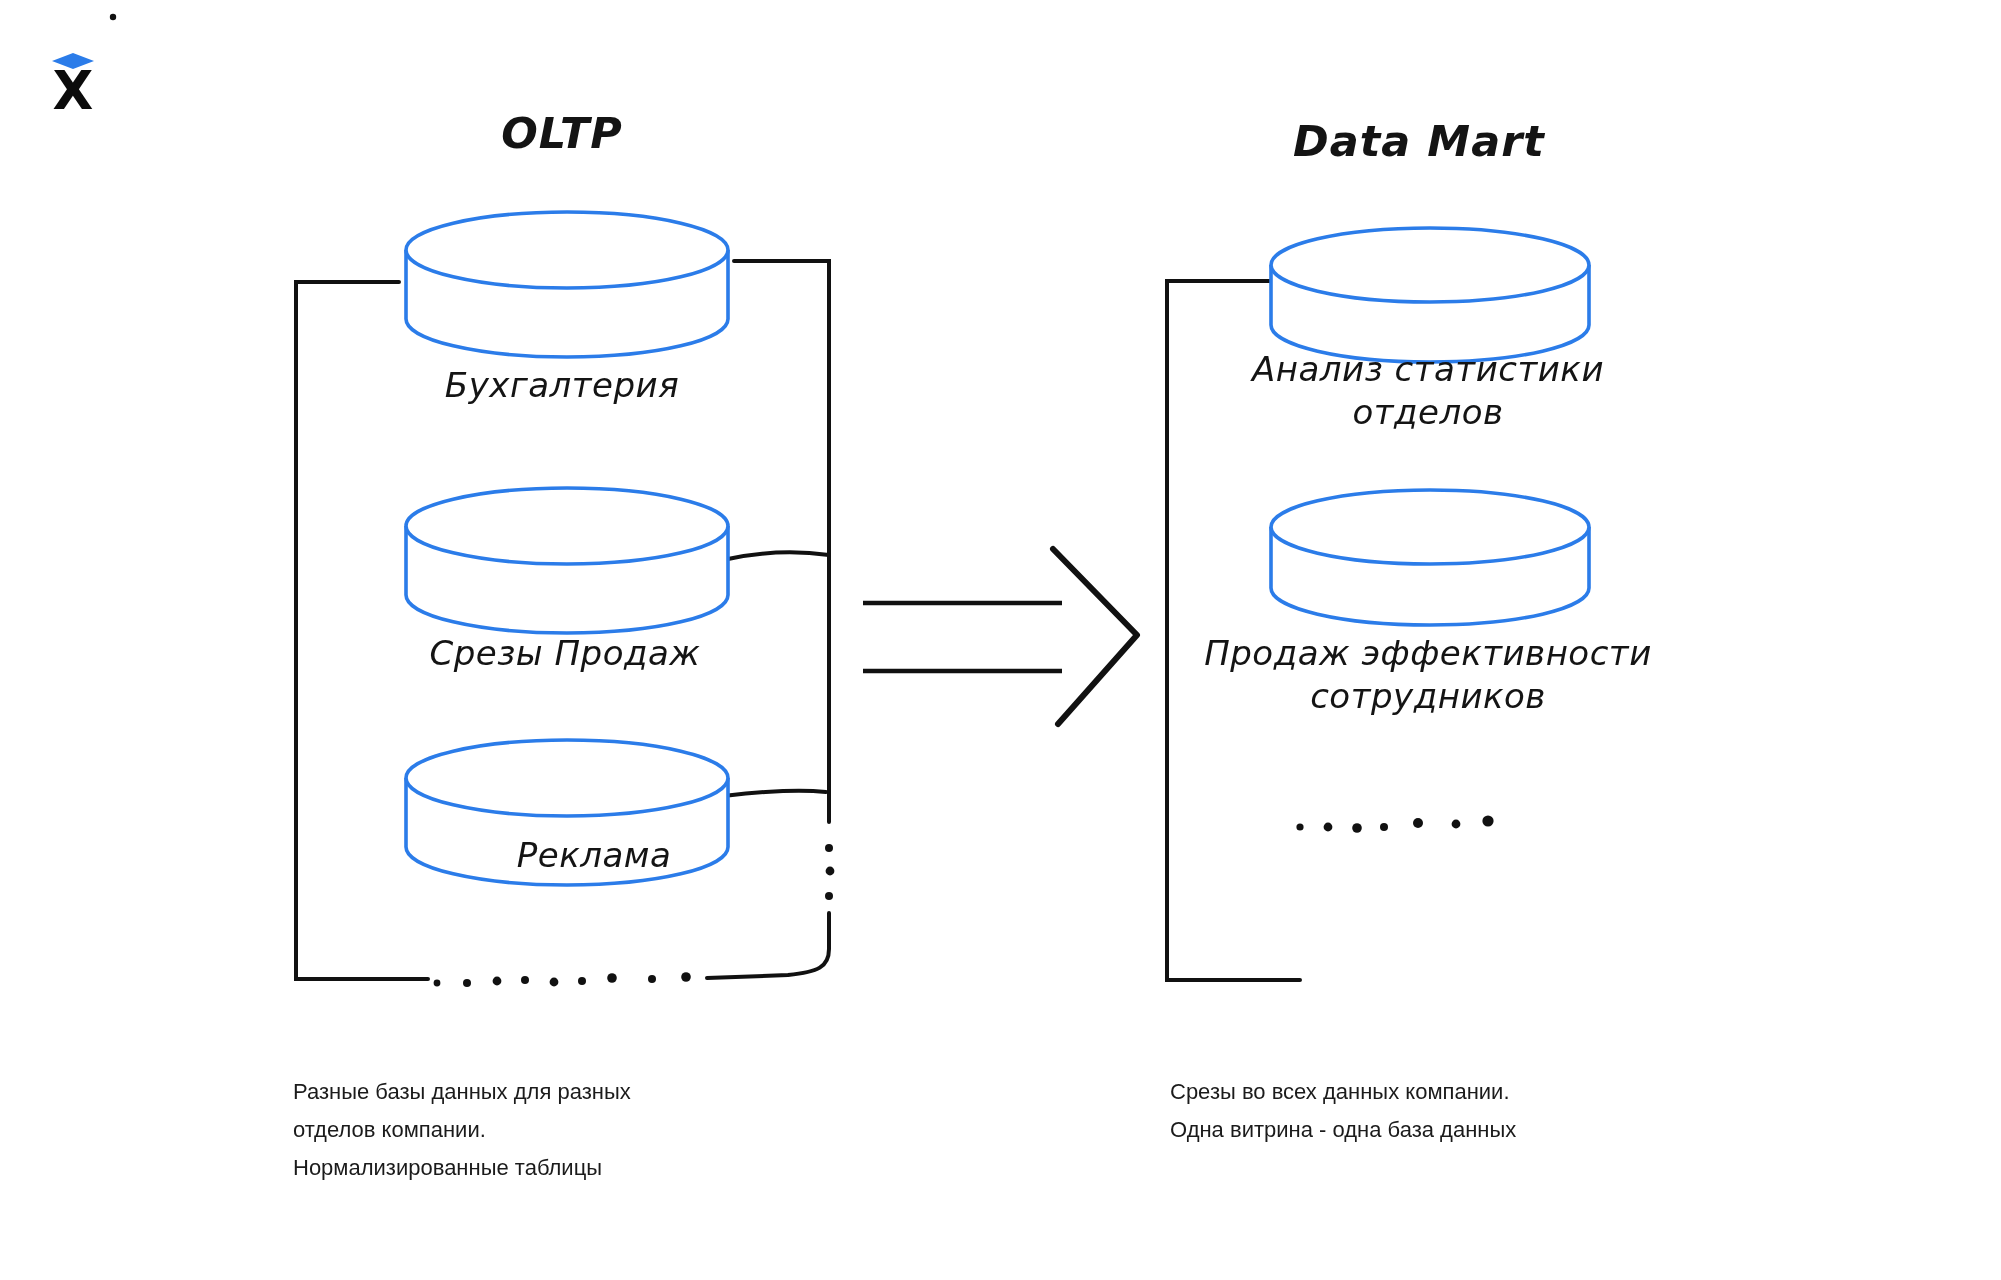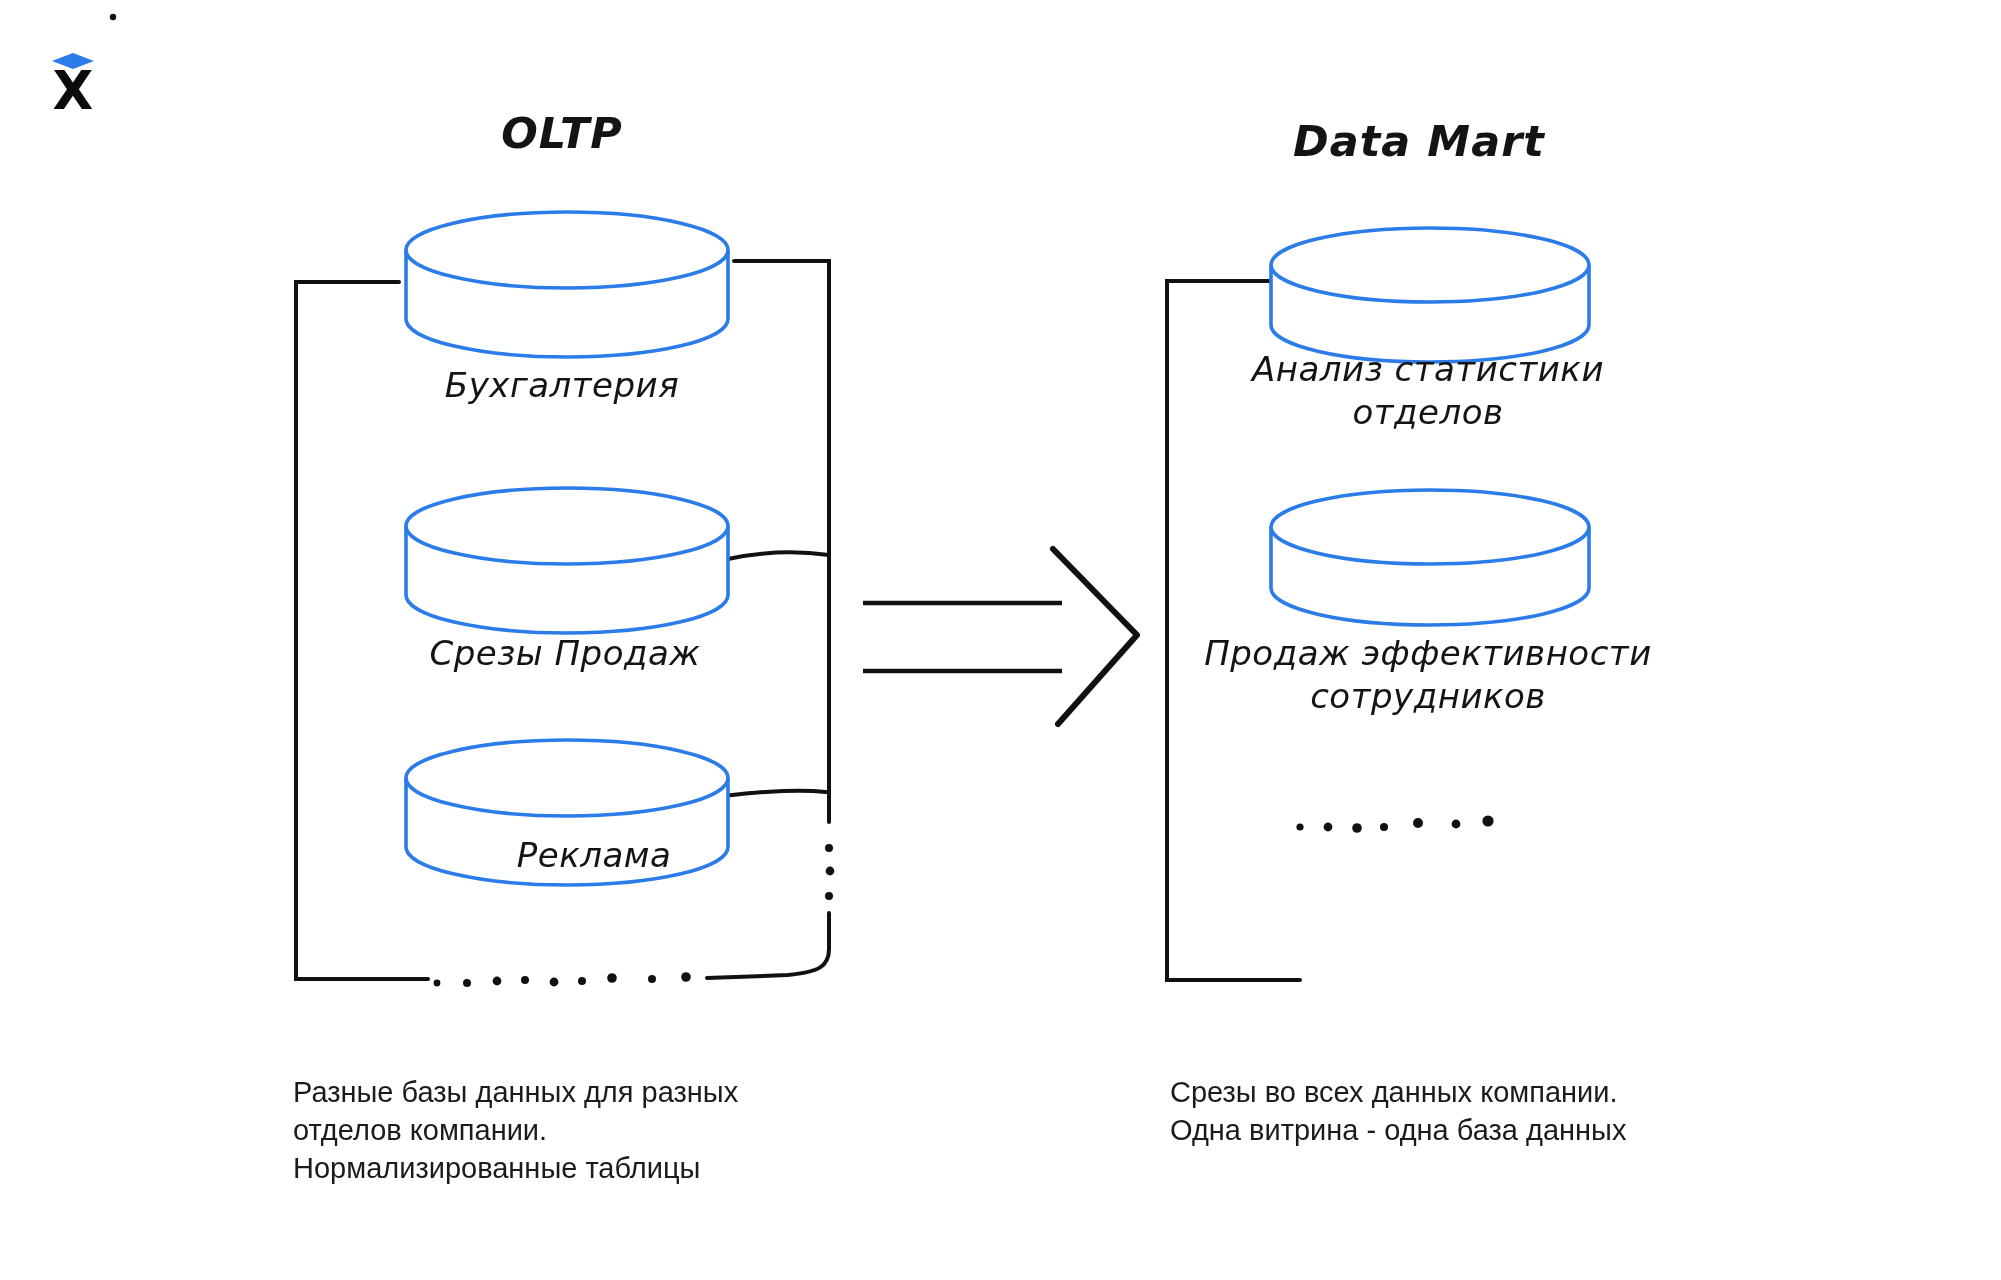--- a/index.html
+++ b/index.html
@@ -14,21 +14,21 @@
   }
   .col-title{
     position:absolute;transform:translateX(-50%);
     font-size:43px;font-weight:700;letter-spacing:1px;
   }
   .db-label{
     position:absolute;transform:translateX(-50%);
     font-size:34px;line-height:43px;text-align:center;letter-spacing:0.5px;
   }
   .caption{
-    position:absolute;font-size:29px;line-height:38px;color:#1b1b1b;
+    position:absolute;font-size:22px;line-height:38px;color:#1b1b1b;
     font-family:"Liberation Sans",sans-serif;
   }
 </style>
 </head>
 <body>
 
 <div class="stage">
 
   <svg class="layer" viewBox="0 0 2001 1280">
 

